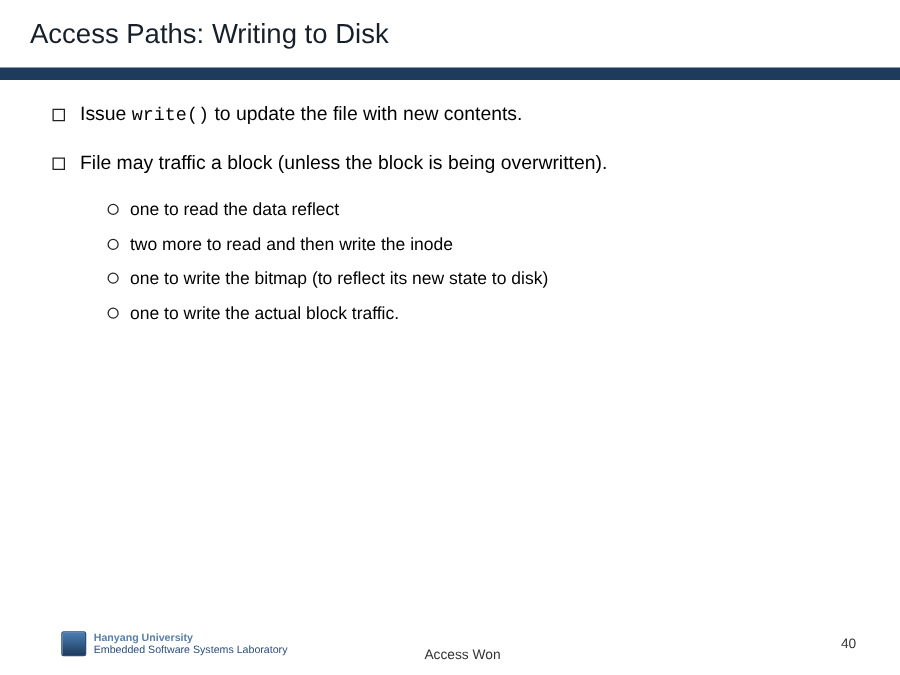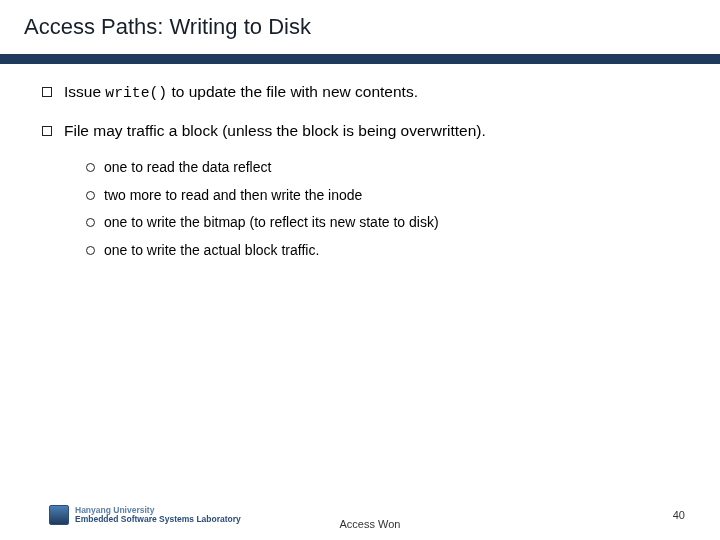--- a/index.html
+++ b/index.html
@@ -16,21 +16,21 @@
   
   .bullet-l2::before { border: none; width: 7px; height: 7px; background: #111; transform: rotate(45deg); top: 7px; }
   .bullet-l3 { position: relative; padding-left: 18px; margin: 6px 0 6px 44px; font-size: 14px; }
   .bullet-l3::before { content: ""; position: absolute; left: 0; top: 6px; width: 7px; height: 7px; border: 1px solid #222; border-radius: 50%; }
   code.inline { font-family: "Consolas", "Courier New", monospace; font-size: 0.95em; }
   .footer { position: absolute; bottom: 0; left: 0; right: 17px; height: 44px; display: flex; align-items: center; justify-content: space-between; padding: 0 18px 6px 12px; margin-left: 37px; }
   .footer-left { display: flex; align-items: center; gap: 6px; }
   .logo-box { width: 20px; height: 20px; border: 1px solid #2a4d7a; background: linear-gradient(#4a7fb5,#1f3b5c); border-radius: 2px; }
   .lab-text { font-size: 8.5px; line-height: 1.1; color: #2a4d7a; }
   .lab-top { color: #5a7fa8; font-weight: 600; }
-  .lab-bot { color: #2a4d7a; font-weight: 700; }
+  .lab-bot { color: #2a4d7a; font-weight: 400; }
   .footer-center { font-size: 11px; color: #333; position: absolute; left: 50%; transform: translateX(-50%); bottom: 10px; }
   .footer-right { font-size: 11px; color: #333; }
 </style>
 </head>
 <body>
 
 <div class="slide">
 
   <div class="title-area">
     <div class="title">Access Paths: Writing to Disk</div>

